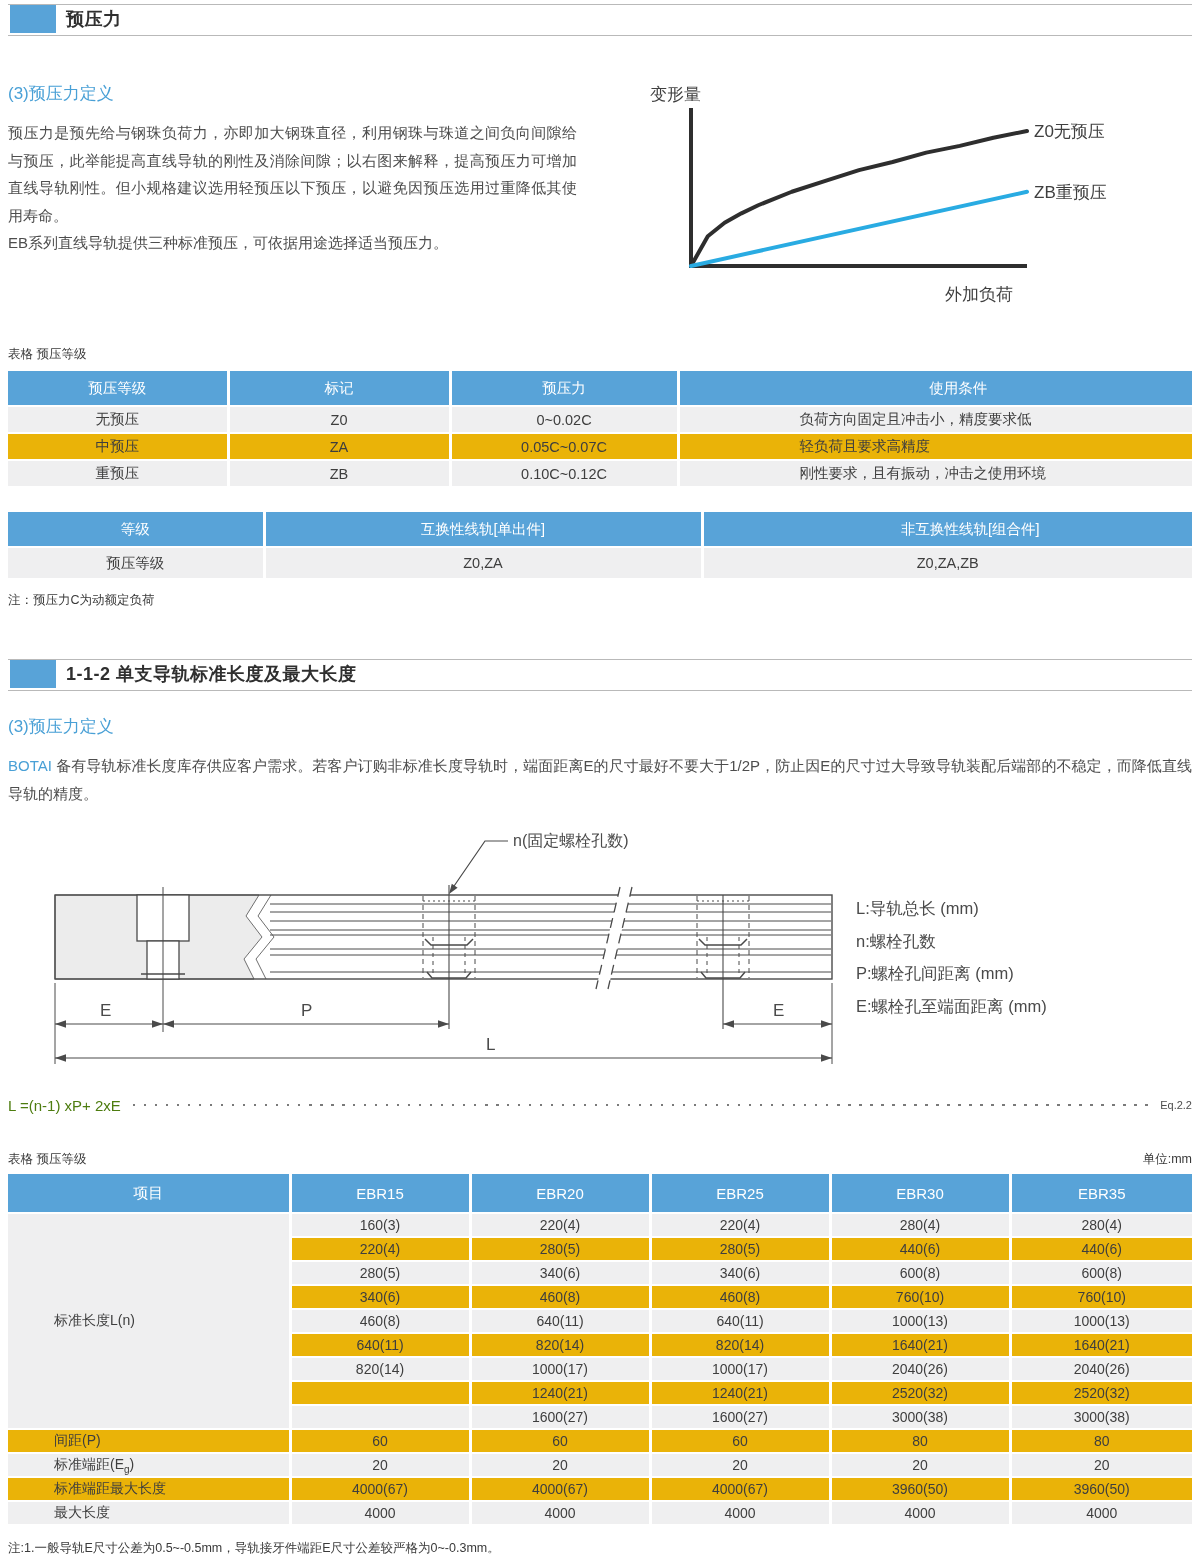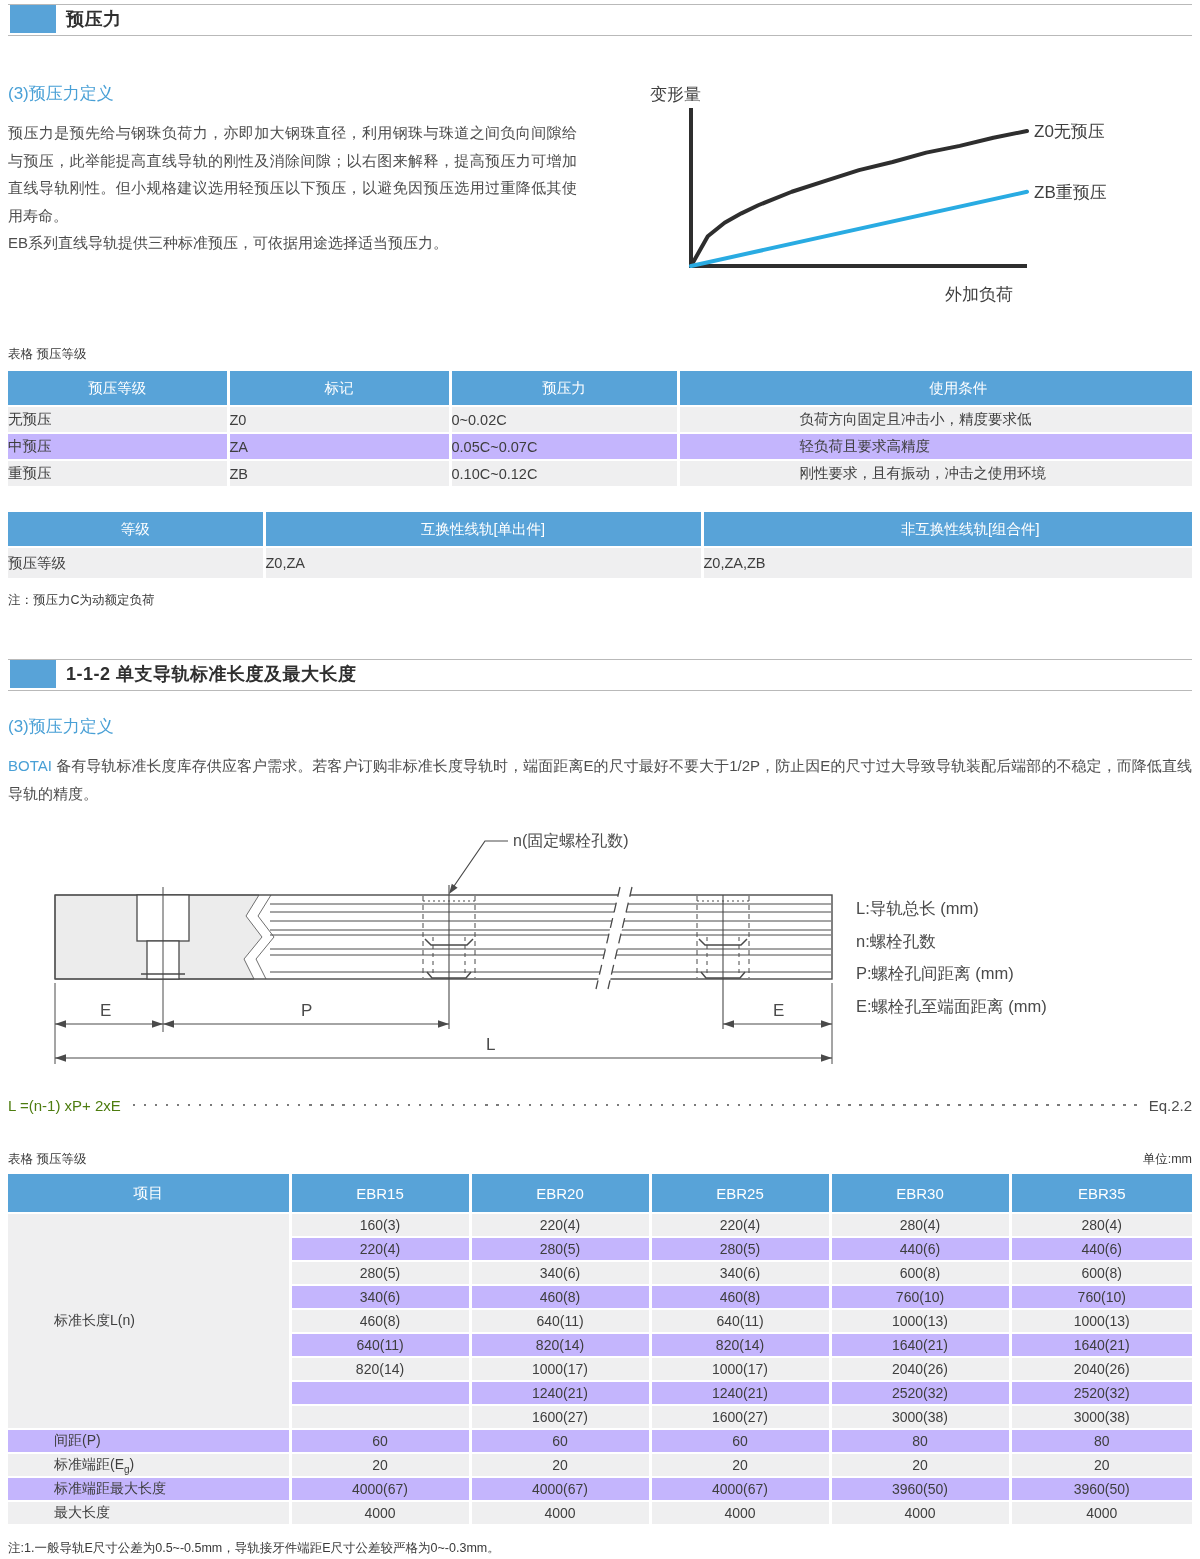--- a/index.html
+++ b/index.html
@@ -20,36 +20,36 @@
   .h3-2{margin-top:26px !important;}
   .brand{color:#49a0d6;}
 
   .caption-row{display:flex;justify-content:space-between;align-items:flex-end;margin-top:30px;margin-bottom:8px;}
   .caption{font-size:12.5px;color:#3a3a3a;}
   .unit{font-size:12.5px;color:#3a3a3a;}
 
   table{width:100%;border-collapse:collapse;table-layout:fixed;}
   .dtable th{background:#58a3d8;color:#fff;font-weight:normal;font-size:14.5px;height:34px;border-right:3px solid #fff;border-bottom:2px solid #fff;padding:0;}
   .dtable th:last-child{border-right:none;padding-left:45px;}
-  .dtable td{border-right:3px solid #fff;border-bottom:2px solid #fff;text-align:left;font-size:14.5px;color:#3e3e3e;height:25px;padding:0;}
+  .dtable td{border-right:3px solid #fff;border-bottom:2px solid #fff;text-align:center;font-size:14.5px;color:#3e3e3e;height:25px;padding:0;}
   .dtable td:last-child{border-right:none;}
   tr.lt td{background:#efeff0;}
-  tr.dk td{background:#c4b5fd;}
+  tr.dk td{background:#eab308;}
   td.cond{text-align:left;padding-left:120px;}
   .t2{margin-top:24px;}
   .t2 td{height:30px;}
   .note{font-size:12.5px;color:#3a3a3a;margin-top:12px;}
   .band2{margin-top:50px;}
 
   .diagram{display:block;margin-top:10px;}
 
   .formula-row{display:flex;align-items:center;margin-top:16px;height:24px;}
   .formula{font-size:15px;color:#4d7c0f;white-space:nowrap;}
   .dots{flex:1;height:2.5px;margin:0 12px;background:repeating-linear-gradient(to right,#7a7a7a 0 2.5px,transparent 2.5px 11px);}
-  .eqnum{font-size:15px;color:#4d4d4d;white-space:nowrap;}
+  .eqnum{font-size:11px;color:#4d4d4d;white-space:nowrap;}
 
   .caption-row2{margin-top:34px;margin-bottom:6px;}
   .ltable th{background:#58a3d8;color:#fff;font-weight:normal;font-size:15px;height:38px;border-right:3px solid #fff;border-bottom:2px solid #fff;padding:0;}
   .ltable th:last-child{border-right:none;}
   .ltable td{border-right:3px solid #fff;border-bottom:2px solid #fff;text-align:center;font-size:14px;color:#3e3e3e;height:22px;padding:0;}
   .ltable td:last-child{border-right:none;}
   .ltable td.rowlabel{text-align:left;padding-left:46px;}
   sub.sm{font-size:10px;}
   .notes2{margin-top:11px;font-size:12.5px;color:#3a3a3a;line-height:23px;}
 

